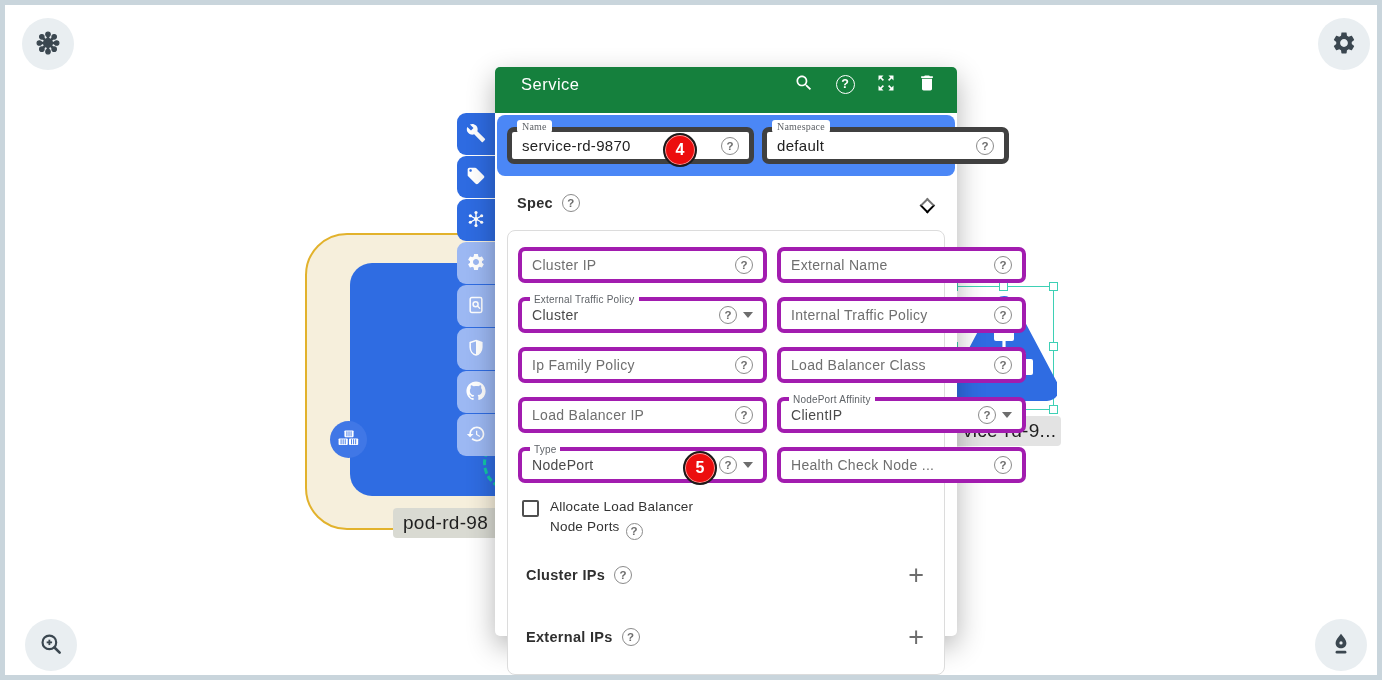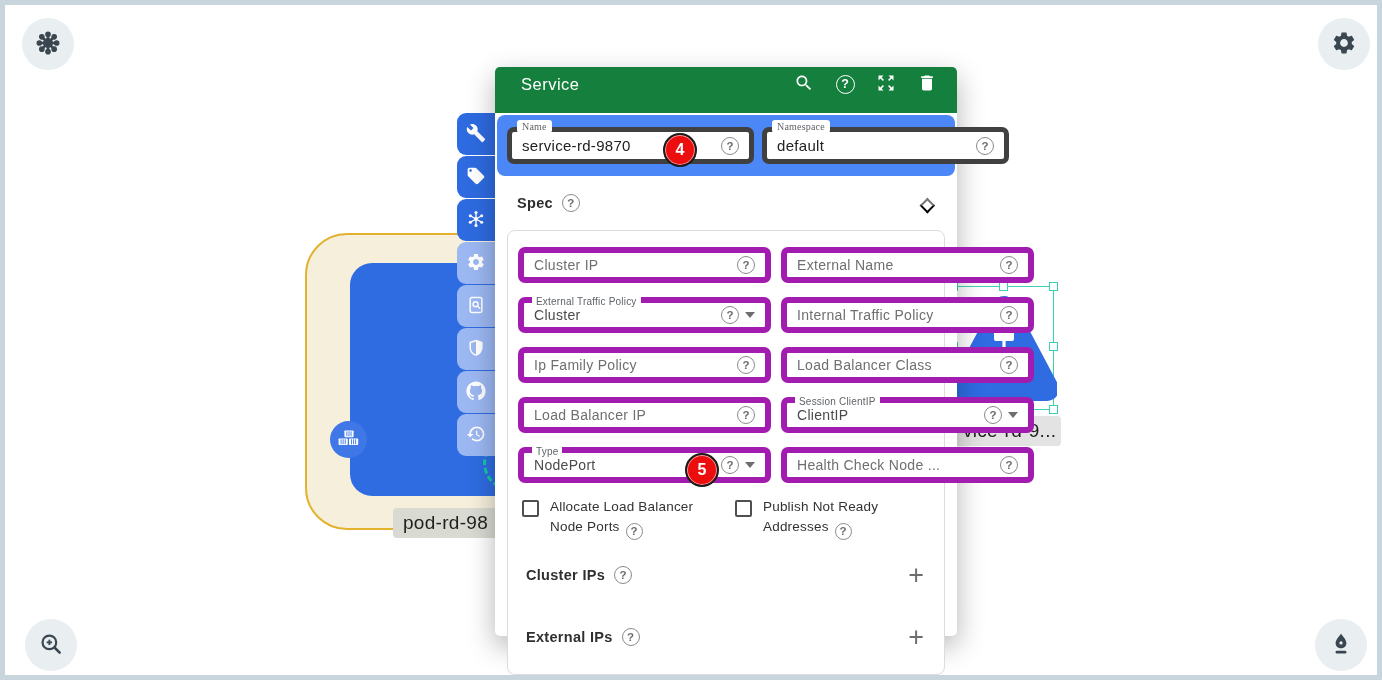--- a/index.html
+++ b/index.html
@@ -83,21 +83,21 @@
   .dlg-body { padding:2px 0 0 0; }
   .spec-row { display:flex; align-items:center; gap:9px; padding:16px 22px 12px 22px; }
   .spec-title { font-size:14.5px; font-weight:bold; color:#2f2f2f; letter-spacing:0.3px; }
   .chev-up { margin-left:auto; width:11px; height:11px; border-left:2px solid #757575;
              border-top:2px solid #757575; transform:rotate(45deg) translateY(3px);
              cursor:pointer; background:none; }
 
   .card { margin:6px 12px 0 12px; background:#fff; border:1px solid #dcdcdc;
           border-radius:8px; padding:16px 10px 6px 10px; }
   .fgrid { display:grid; grid-template-columns:1fr 1fr; column-gap:10px; row-gap:14px; }
-  .fld { position:relative; border:6px solid #a21caf; border-radius:7px; height:36px;
+  .fld { position:relative; border:4px solid #a21caf; border-radius:7px; height:36px;
          background:#fff; display:flex; align-items:center; padding:0 10px; gap:6px; }
   .fld input { border:none; outline:none; flex:1; min-width:0; font-size:14px;
                color:#4a4a4a; font-family:inherit; letter-spacing:0.3px; background:transparent; }
   .fld input::placeholder { color:#6f6f6f; opacity:1; }
   .flabel { position:absolute; top:-7px; left:8px; background:#fff; color:#5f6368;
             font-size:10px; padding:0 4px; letter-spacing:0.2px; }
   .dd { width:0; height:0; border-left:5px solid transparent; border-right:5px solid transparent;
         border-top:6px solid #6d6d6d; cursor:pointer; }
 
   .cb-row { display:grid; grid-template-columns:1fr 1fr; column-gap:10px; margin:12px 0 2px 0; }
@@ -368,21 +368,21 @@
           <div class="fld">
             <input type="text" placeholder="Load Balancer Class" style="">
             <span class="q">?</span>
           </div>
 
           <div class="fld">
             <input type="text" placeholder="Load Balancer IP" style="">
             <span class="q">?</span>
           </div>
           <div class="fld">
-            <span class="flabel">Session ClientIP</span>
+            <span class="flabel">NodePort Affinity</span>
             <input type="text" value="ClientIP" style="">
             <span class="q">?</span>
             <span class="dd"></span>
           </div>
 
           <div class="fld">
             <span class="flabel">Type</span>
             <input type="text" value="NodePort" style="">
             <span class="badge badge-type">5</span>
             <span class="q">?</span>
@@ -392,24 +392,20 @@
             <input type="text" placeholder="Health Check Node ..." style="">
             <span class="q">?</span>
           </div>
         </div>
 
         <div class="cb-row">
           <div class="cb-item">
             <span class="cb-box"></span>
             <span class="cb-label"><span>Allocate Load Balancer Node Ports</span> <span class="q">?</span></span>
           </div>
-          <div class="cb-item">
-            <span class="cb-box"></span>
-            <span class="cb-label"><span>Publish Not Ready Addresses</span> <span class="q">?</span></span>
-          </div>
         </div>
 
         <div class="list-row">
           <span class="list-title">Cluster IPs</span>
           <span class="q">?</span>
           <button class="plus-btn">+</button>
         </div>
 
         <div class="list-row">
           <span class="list-title">External IPs</span>

